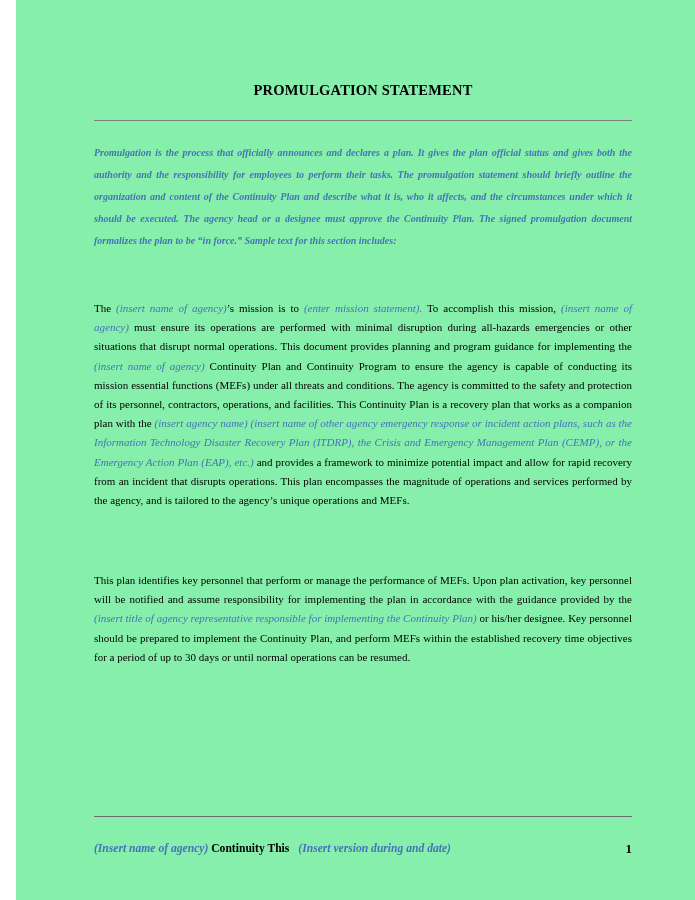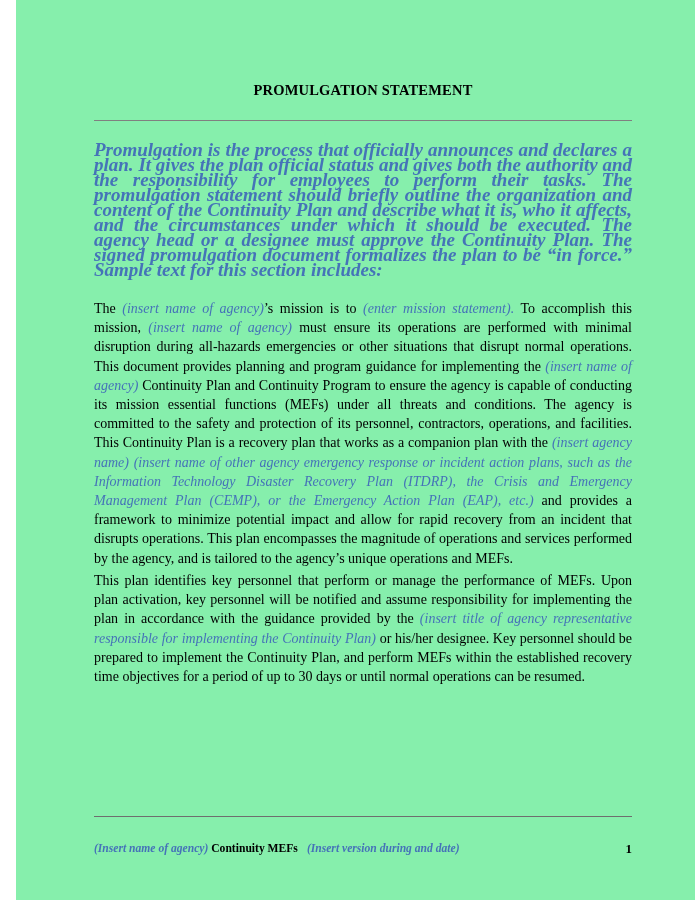--- a/index.html
+++ b/index.html
@@ -56,31 +56,31 @@
     background: #6e6e6e;
   }
 
   
   .block {
     position: absolute;
     left: 78px;
     width: 538px;
     text-align: justify;
     text-justify: inter-word;
-    font-size: 14px;
+    font-size: 11px;
     line-height: 19.2px;
   }
 
   .intro-block {
     top: 142px;
     color: #4573B8;
     font-style: italic;
     font-weight: bold;
-    font-size: 19px;
-    line-height: 15px;
+    font-size: 10px;
+    line-height: 22px;
   }
 
   .para {
     color: #000000;
   }
   .para-1 { top: 299px; }
   .para-2 { top: 571px; }
 
   
   .ph {
@@ -140,17 +140,17 @@
     <span>The </span><span class="ph">(insert name of agency)</span><span>’s mission is to </span><span class="ph">(enter mission statement).</span><span>  To accomplish this mission, </span><span class="ph">(insert name of agency)</span><span> must ensure its operations are performed with minimal disruption during all-hazards emergencies or other situations that disrupt normal operations.  This document provides planning and program guidance for implementing the </span><span class="ph">(insert name of agency)</span><span> Continuity Plan and Continuity Program to ensure the agency is capable of conducting its mission essential functions (MEFs) under all threats and conditions. The agency is committed to the safety and protection of its personnel, contractors, operations, and facilities.  This Continuity Plan is a recovery plan that works as a companion plan with the </span><span class="ph">(insert agency name) (insert name of other agency emergency response or incident action plans, such as the Information Technology Disaster Recovery Plan (ITDRP), the Crisis and Emergency Management Plan (CEMP), or the Emergency Action Plan (EAP), etc.)</span><span> and provides a framework to minimize potential impact and allow for rapid recovery from an incident that disrupts operations. This plan encompasses the magnitude of operations and services performed by the agency, and is tailored to the agency’s unique operations and MEFs.</span>
   </div>
 
   <div class="block para para-2">
     <span>This plan identifies key personnel that perform or manage the performance of MEFs.  Upon plan activation, key personnel will be notified and assume responsibility for implementing the plan in accordance with the guidance provided by the </span><span class="ph">(insert title of agency representative responsible for implementing the Continuity Plan)</span><span> or his/her designee.  Key personnel should be prepared to implement the Continuity Plan, and perform MEFs within the established recovery time objectives for a period of up to 30 days or until normal operations can be resumed.</span>
   </div>
 
   <div class="rule-footer"></div>
 
   <div class="footer">
-    <div class="footer-left"><span class="f-ph">(Insert name of agency)</span><span class="f-plain"> </span><span class="f-plain">Continuity MEFs</span><span class="footer-gap"></span><span class="f-ph">(Insert version during and date)</span></div>
+    <div class="footer-left"><span class="f-ph">(Insert name of agency)</span><span class="f-plain"> </span><span class="f-plain">Continuity This</span><span class="footer-gap"></span><span class="f-ph">(Insert version during and date)</span></div>
     <div class="page-number">1</div>
   </div>
 
 </div>
 
 </body></html>

